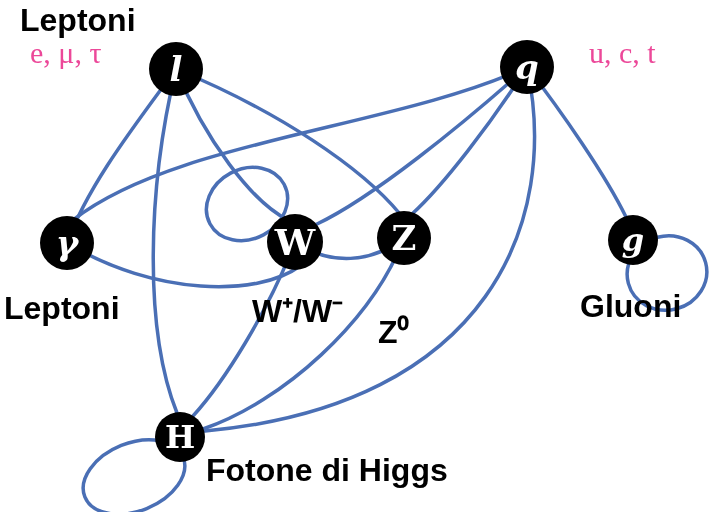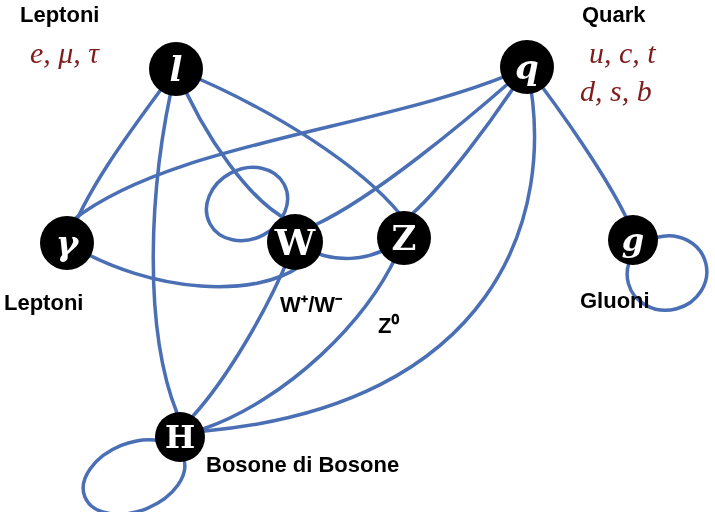--- a/index.html
+++ b/index.html
@@ -22,29 +22,28 @@
     font-weight:bold;
   }
   .node.italic{font-style:italic;}
   .n54{width:54px;height:54px;font-size:34px;}
   .n56{width:56px;height:56px;font-size:36px;}
   .n50{width:50px;height:50px;font-size:32px;}
   .lbl{
     position:absolute;z-index:3;
     color:#000;
     font-weight:bold;
-    font-size:22px;
+    font-size:32px;
     white-space:nowrap;
     text-align:right;
   }
   .plist{
     position:absolute;z-index:3;
-    color:#7f1d1d;
+    color:#ec4899;
     font-family:"Liberation Serif",serif;
-    font-style:italic;
     font-size:30px;
     white-space:nowrap;
   }
   .plist sub{font-size:60%;line-height:0;}
 </style>
 </head>
 <body>
 
 <div id="stage">
 
@@ -71,23 +70,21 @@
   <div class="node n54 italic" style="left: 500px; top: 40px; background: rgb(0, 0, 0); color: rgb(255, 255, 255);">q</div>
   <div class="node n54 italic" style="left: 40px; top: 216px; background: rgb(0, 0, 0); color: rgb(255, 255, 255);">γ</div>
   <div class="node n56" style="left: 267px; top: 214px; background: rgb(0, 0, 0); color: rgb(255, 255, 255);">W</div>
   <div class="node n54" style="left: 377px; top: 211px; background: rgb(0, 0, 0); color: rgb(255, 255, 255);">Z</div>
   <div class="node n50 italic" style="left: 608px; top: 215px; background: rgb(0, 0, 0); color: rgb(255, 255, 255);">g</div>
   <div class="node n50" style="left: 155px; top: 412px; background: rgb(0, 0, 0); color: rgb(255, 255, 255);">H</div>
 
   <div class="lbl" style="left:20px;top:2px;">Leptoni</div>
   <div class="plist" style="left:30px;top:36px;">e, μ, τ</div>
 
-  <div class="lbl" style="left:582px;top:2px;">Quark</div>
   <div class="plist" style="left:589px;top:36px;">u, c, t</div>
-  <div class="plist" style="left:580px;top:74px;">d, s, b</div>
 
   <div class="lbl" style="left:4px;top:290px;">Leptoni</div>
-  <div class="lbl" style="left:252px;top:288px;margin-left:28px;">W⁺/W⁻</div>
+  <div class="lbl" style="left:252px;top:288px;">W⁺/W⁻</div>
   <div class="lbl" style="left:378px;top:296px;margin-top:13px;">Z⁰</div>
   <div class="lbl" style="left:580px;top:288px;">Gluoni</div>
-  <div class="lbl" style="left:206px;top:452px;">Bosone di Bosone</div>
+  <div class="lbl" style="left:206px;top:452px;">Fotone di Higgs</div>
 
 </div>
 
 </body></html>

